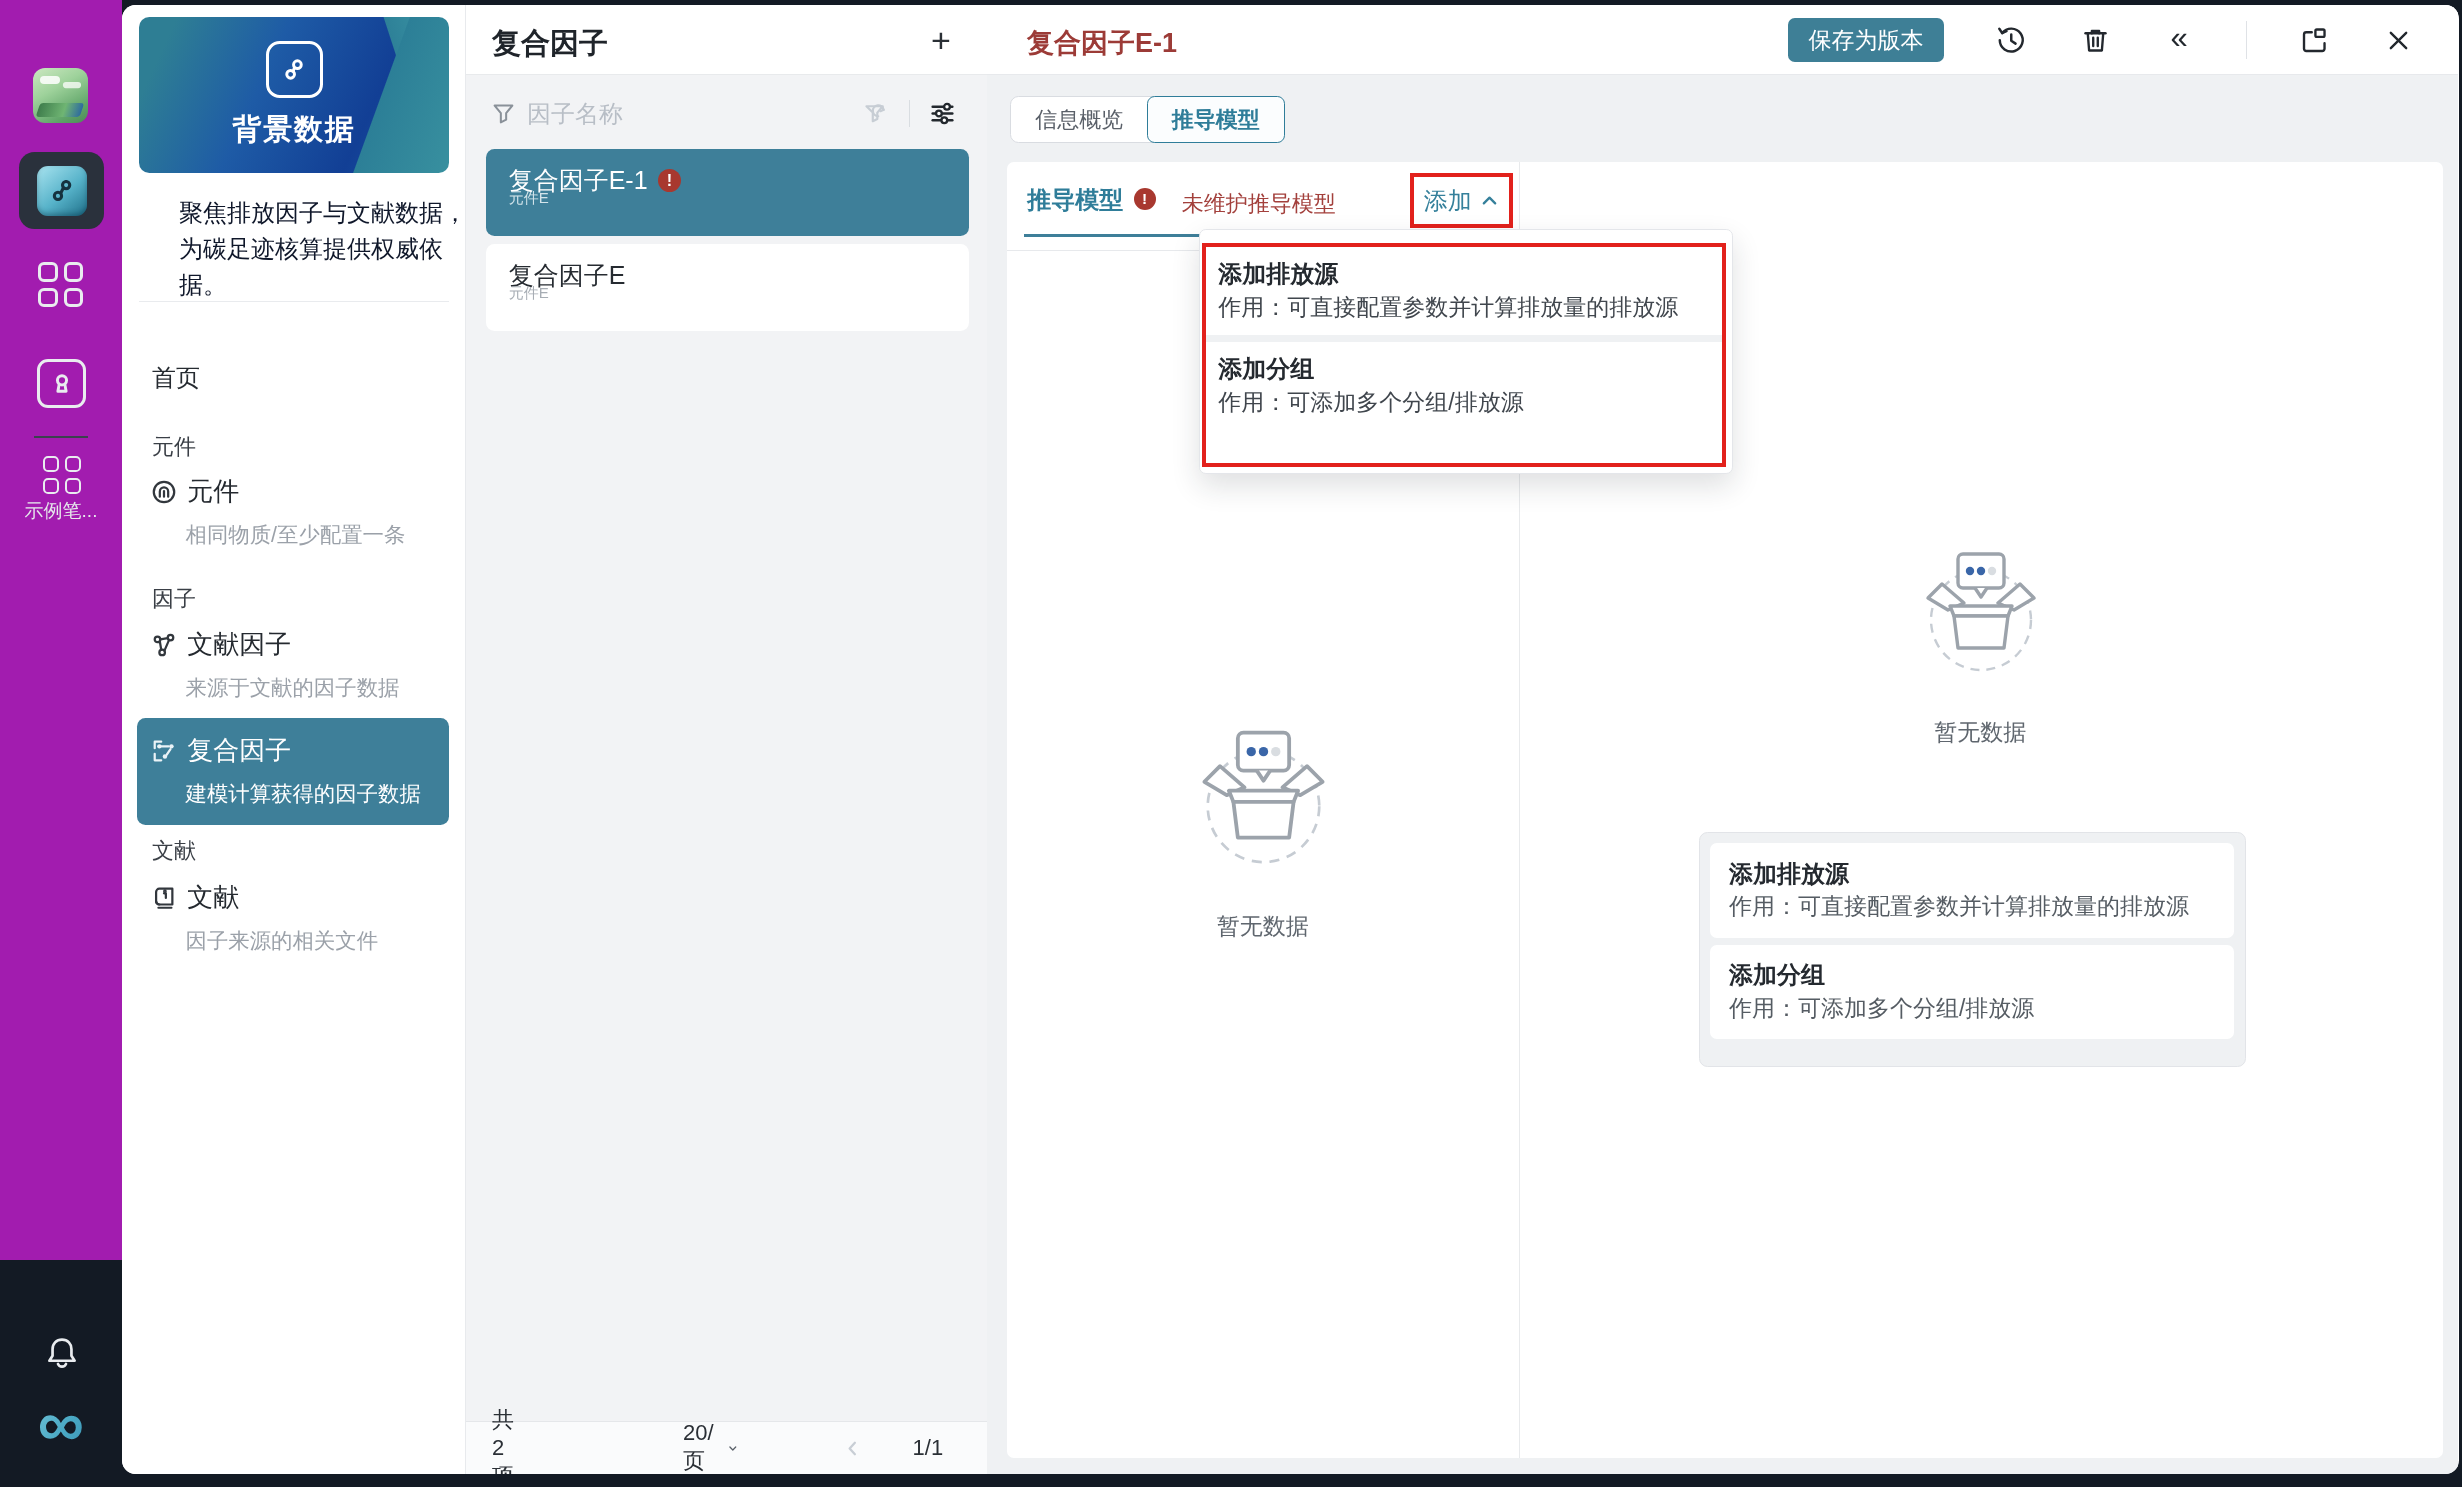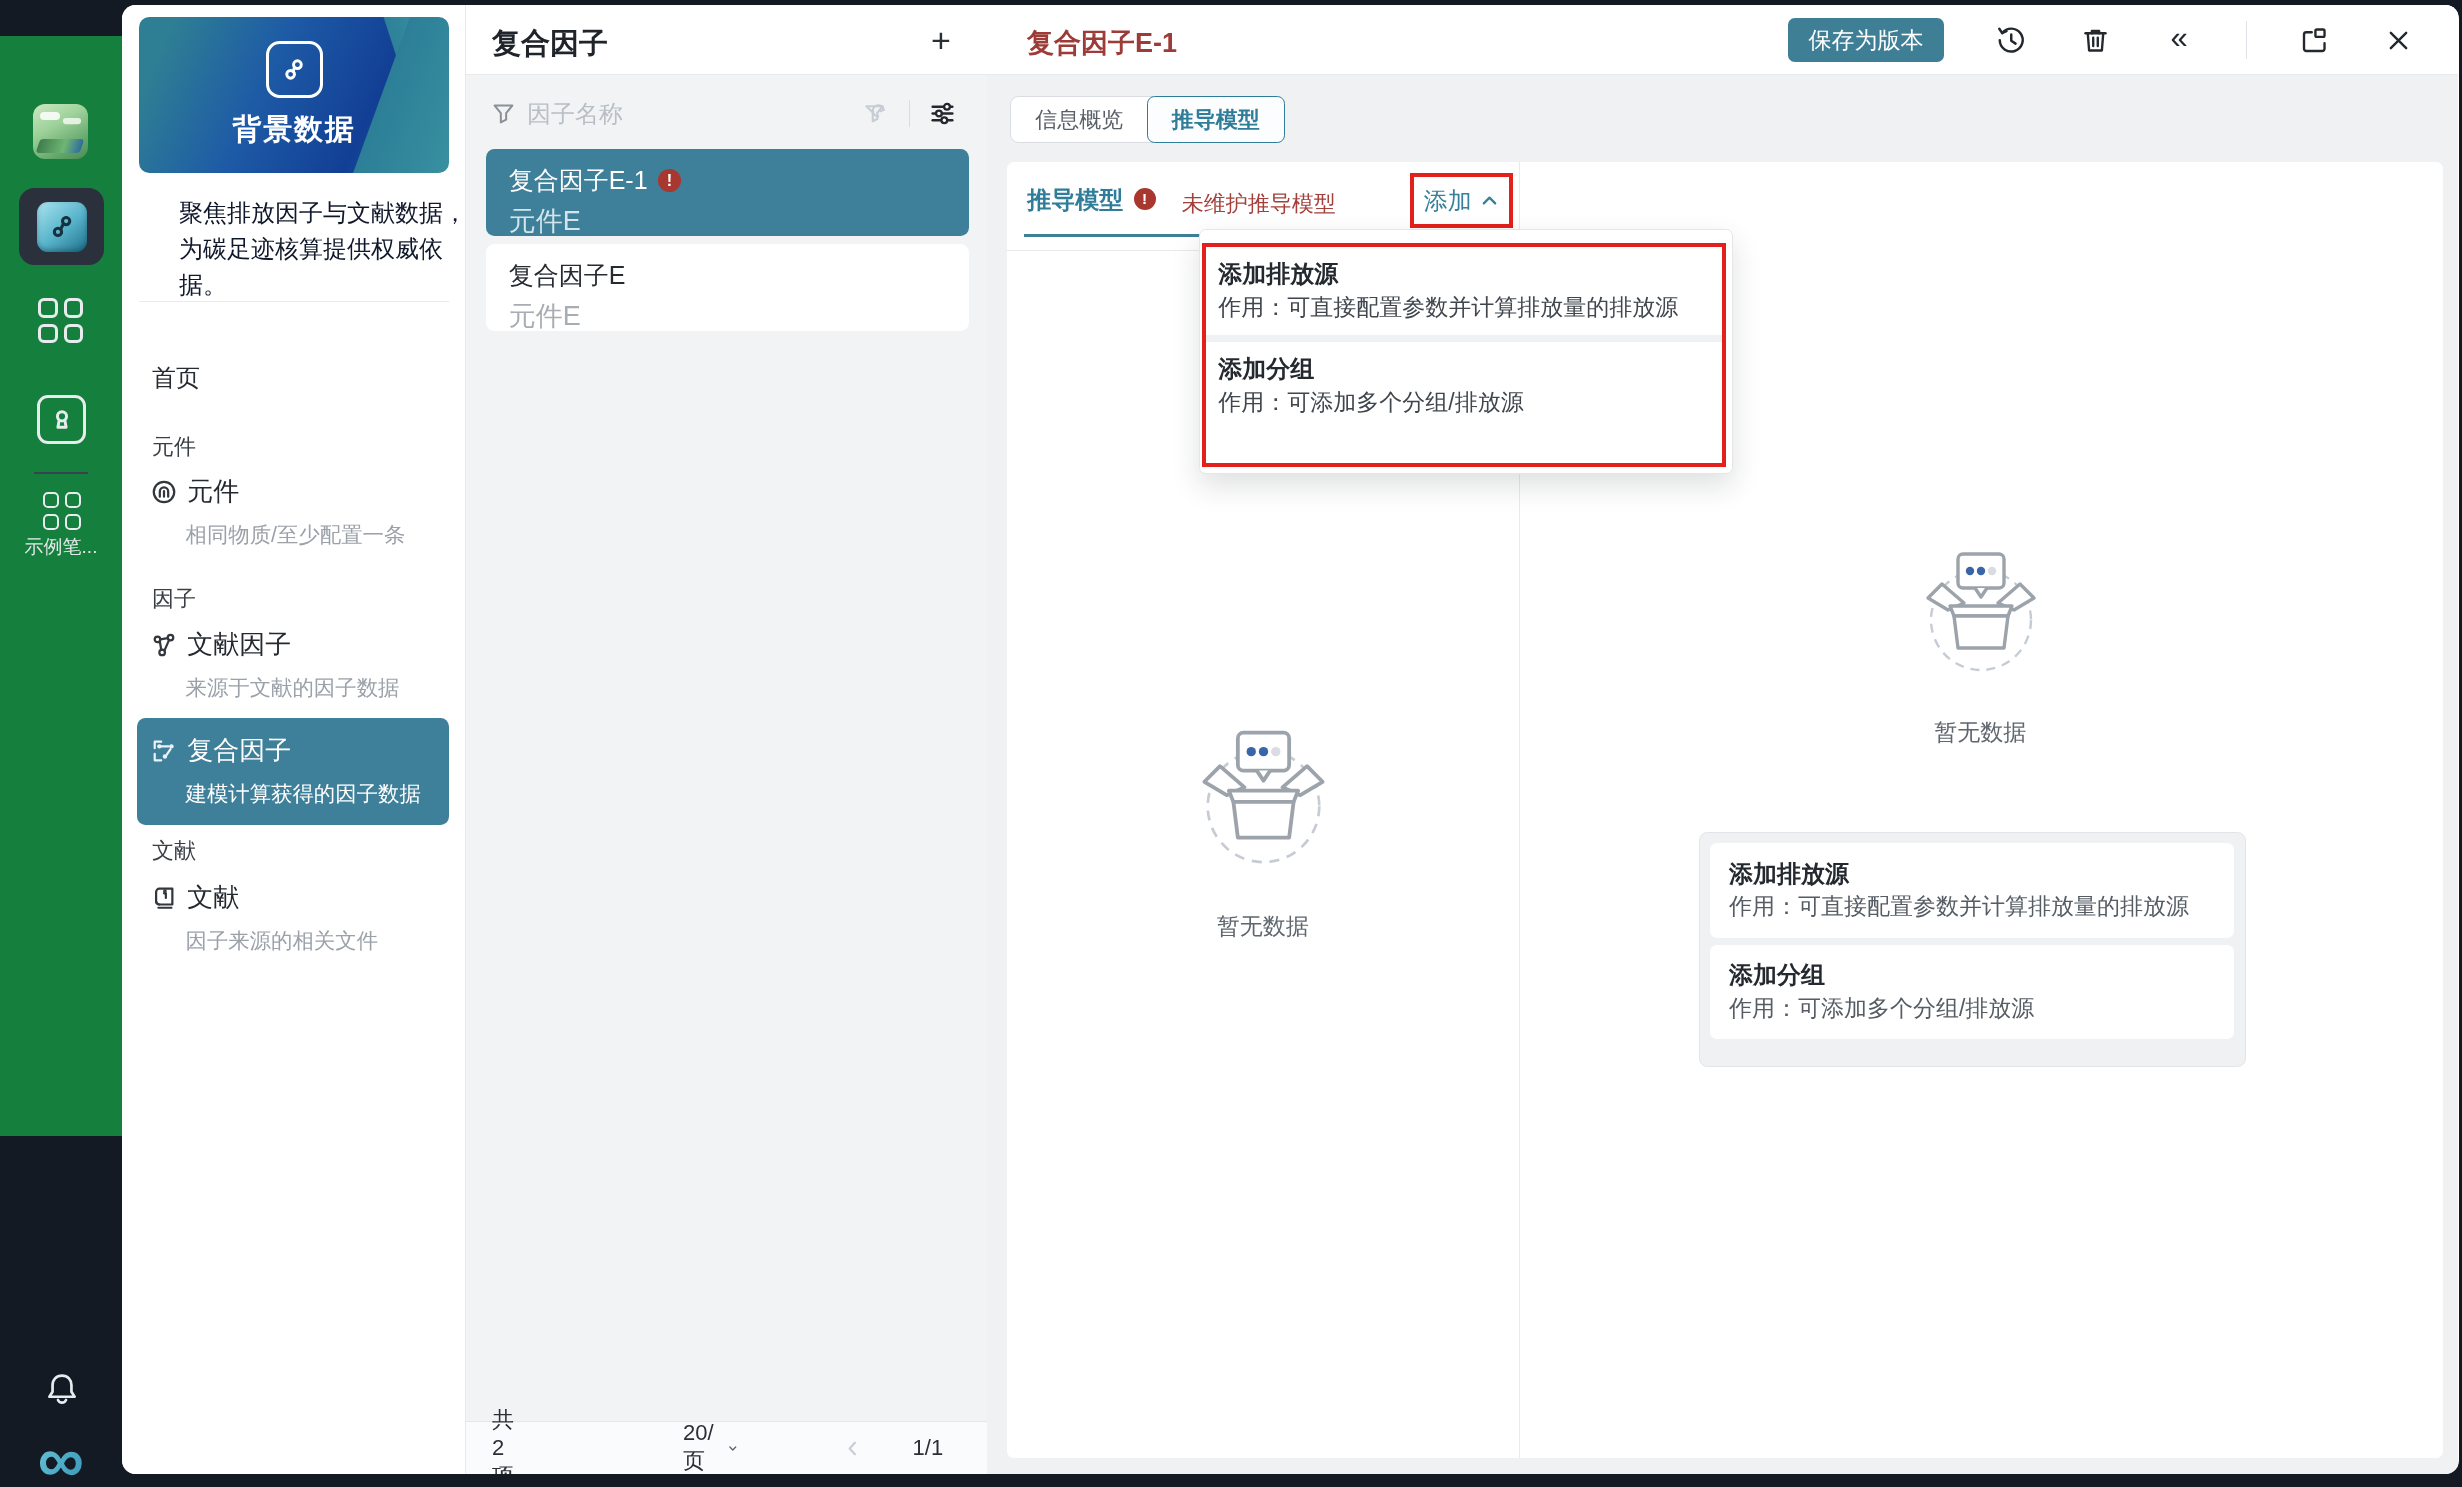--- a/index.html
+++ b/index.html
@@ -4,21 +4,21 @@
 <style>
   * { margin:0; padding:0; box-sizing:border-box; }
   html,body { width:2462px; height:1488px; }
   body {
     background:#131A24;
     font-family:"Liberation Sans","DejaVu Sans",sans-serif;
     position:relative; overflow:hidden; color:#24292F;
   }
 
   
-  .rail { position:absolute; left:0; top:0; width:122px; height:1100px; background:#15803d;margin-top:36px; }
+  .rail { position:absolute; left:0; top:0; width:122px; height:1260px; background:#a21caf; }
   .rail-logo { position:absolute; left:33px; top:68px; width:55px; height:55px; border-radius:12px;
     background:linear-gradient(150deg,#CDE8C2 0%,#9ED29B 38%,#5FA468 78%,#4C8B57 100%); overflow:hidden; }
   .rail-logo::before { content:""; position:absolute; left:6.8px; top:7.7px; width:20.5px; height:8.5px; border-radius:5.1px;
     background:rgba(255,255,255,.85); box-shadow:22px 5.1px 0 -0.9px rgba(255,255,255,.75); }
   .rail-logo::after { content:""; position:absolute; left:5.1px; bottom:6px; width:44px; height:13.7px; border-radius:3.4px;
     background:linear-gradient(90deg,#3F7D4C,#6FB573 60%,#2E6B9E); transform:skewX(-18deg); }
   .rail-active { position:absolute; left:19px; top:152px; width:85px; height:77px; border-radius:15.4px; background:#2A313C; }
   .rail-app { position:absolute; left:18px; top:13.7px; width:50px; height:50px; border-radius:11px;
     background:linear-gradient(140deg,#A9E4F0 0%,#56B2C9 55%,#1F7089 100%);
     display:flex; align-items:center; justify-content:center; box-shadow:inset 0 -2.6px 5.1px rgba(0,40,60,.35); }
@@ -63,21 +63,21 @@
   .mid-title { position:absolute; left:26px; top:19px; font-size:29px; font-weight:700; color:#1F242A; }
   .mid-add { position:absolute; left:451px; top:11px; width:48px; height:48px; font-size:34px; font-weight:400; color:#2A2F35;
     display:flex; align-items:center; justify-content:center; }
   .filter-row { position:absolute; left:0; top:85px; width:100%; height:47px; }
   .filter-left { position:absolute; left:26px; top:0; height:47px; display:flex; align-items:center; gap:12px; }
   .filter-ph { font-size:24px; color:#B8BEC6; }
   .filter-right { position:absolute; right:32.5px; top:0; height:47px; display:flex; align-items:center; gap:19px; }
   .vbar { width:0.9px; height:27px; background:#D9DDE1; }
   .mid-card { position:absolute; left:19.7px; width:483px; height:87px; border-radius:8.5px; background:#fff; }
   .mid-card .t { position:absolute; left:23px; top:14.5px; font-size:25px; color:#262B31; display:flex; align-items:center; gap:10.3px; }
-  .mid-card .s { position:absolute; left:23px; top:54px; font-size:27px; color:#A7ADB4;text-align:right; }
+  .mid-card .s { position:absolute; left:23px; top:40px; font-size:15px; color:#A7ADB4;text-align:right; }
   .mid-card.selected { background:#3E7F99; }
   .mid-card.selected .t { color:#fff; }
   .mid-card.selected .s { color:#D3E4EA; }
   .badge { width:23px; height:23px; border-radius:50%; background:#A8382F; color:#fff; font-size:16.2px; font-weight:700;
     display:inline-flex; align-items:center; justify-content:center; line-height:1; }
   .pager { position:absolute; left:0; bottom:0; width:100%; height:53px; background:#FAFBFC; border-top:0.9px solid #E5E7EA;
     display:flex; align-items:center;gap:30px; }
   .pager .total { margin-left:26px; font-size:22px; color:#2A2F35; }
   .pager .size { margin-left:139px; font-size:22px; color:#2A2F35; display:flex; align-items:center; gap:8.5px; }
   .pager .sep { width:0.9px; height:29px; background:#DCDFE3; margin-left:22px; }

